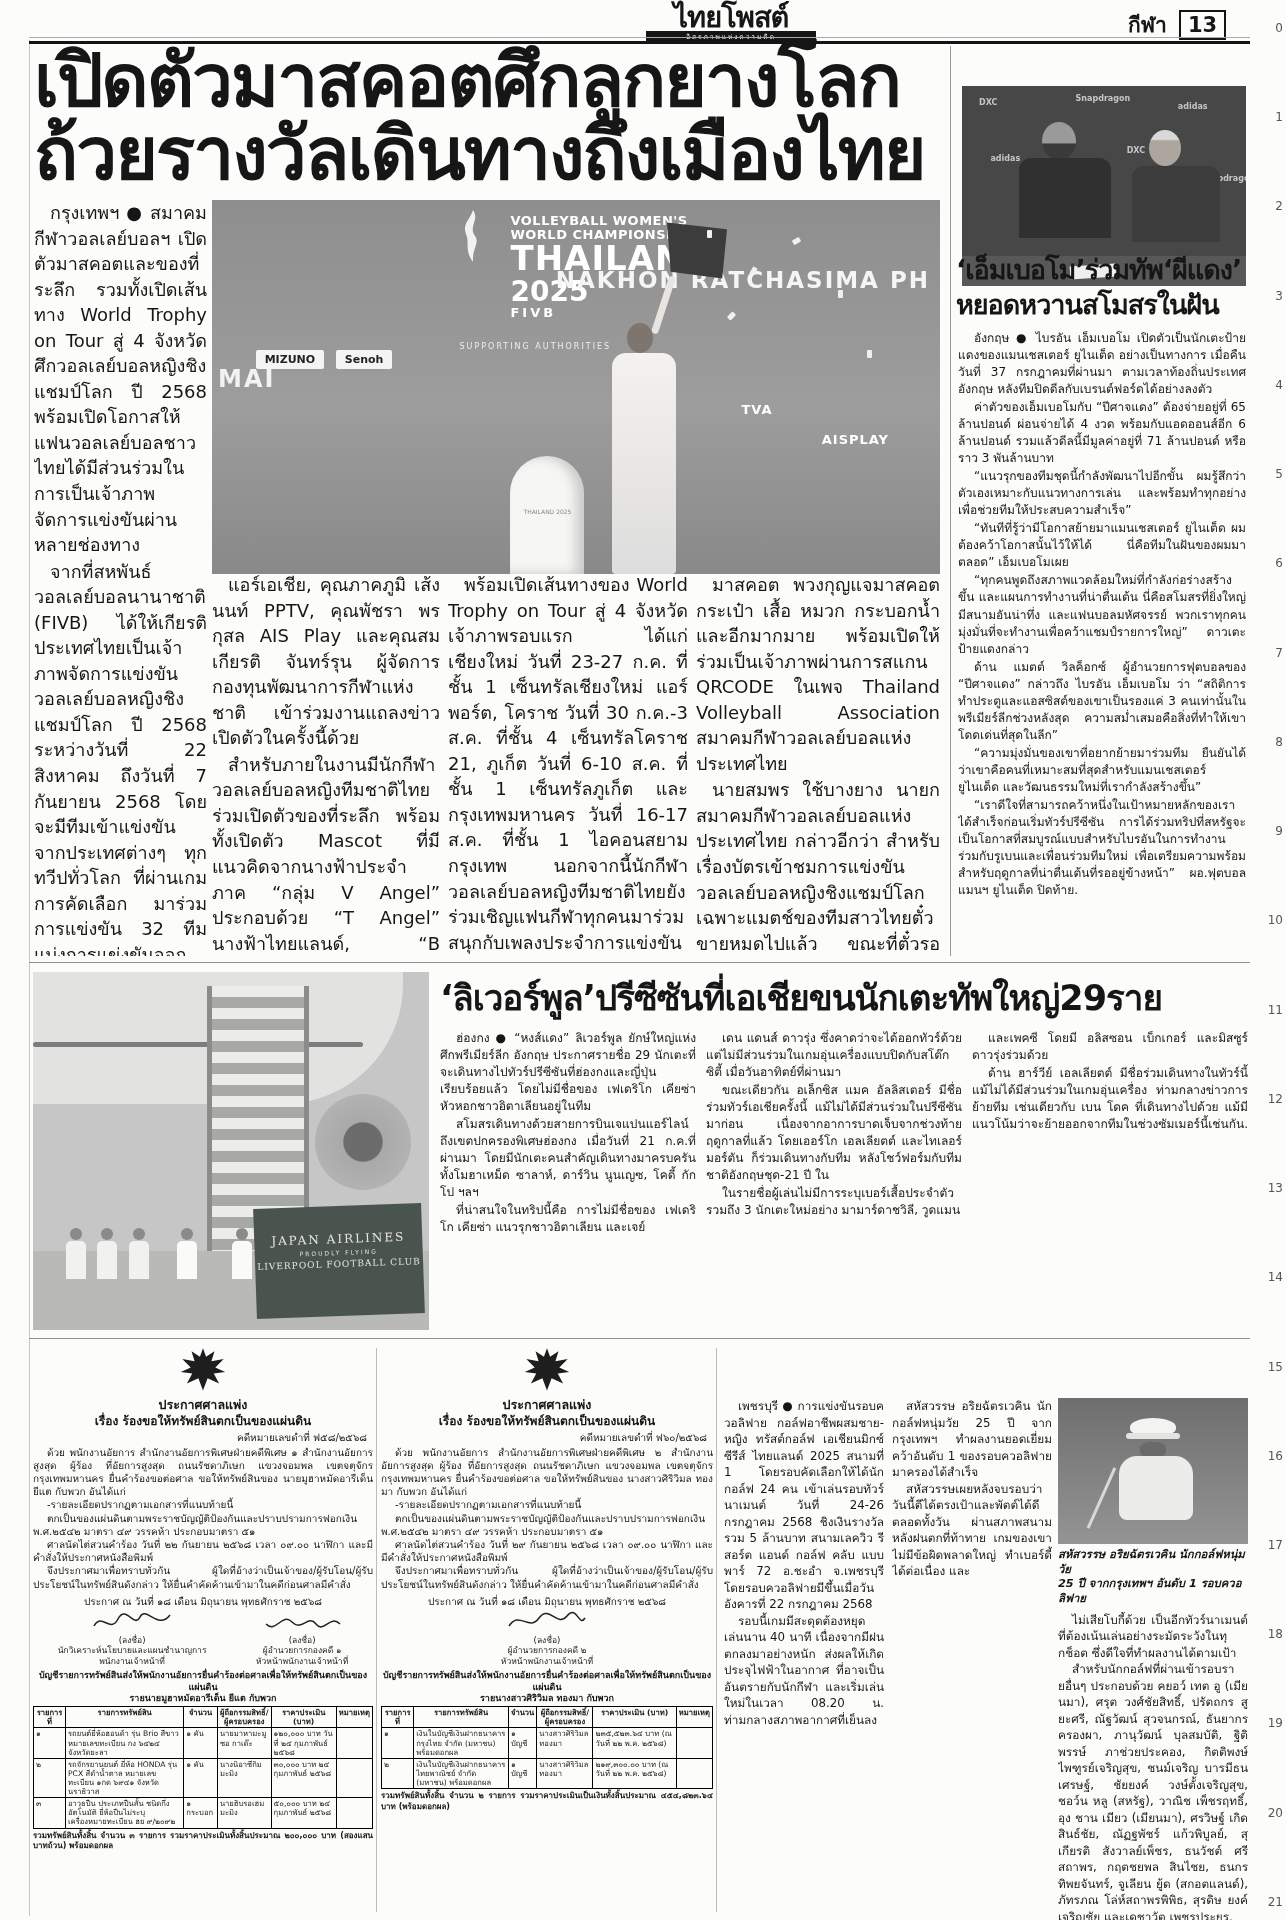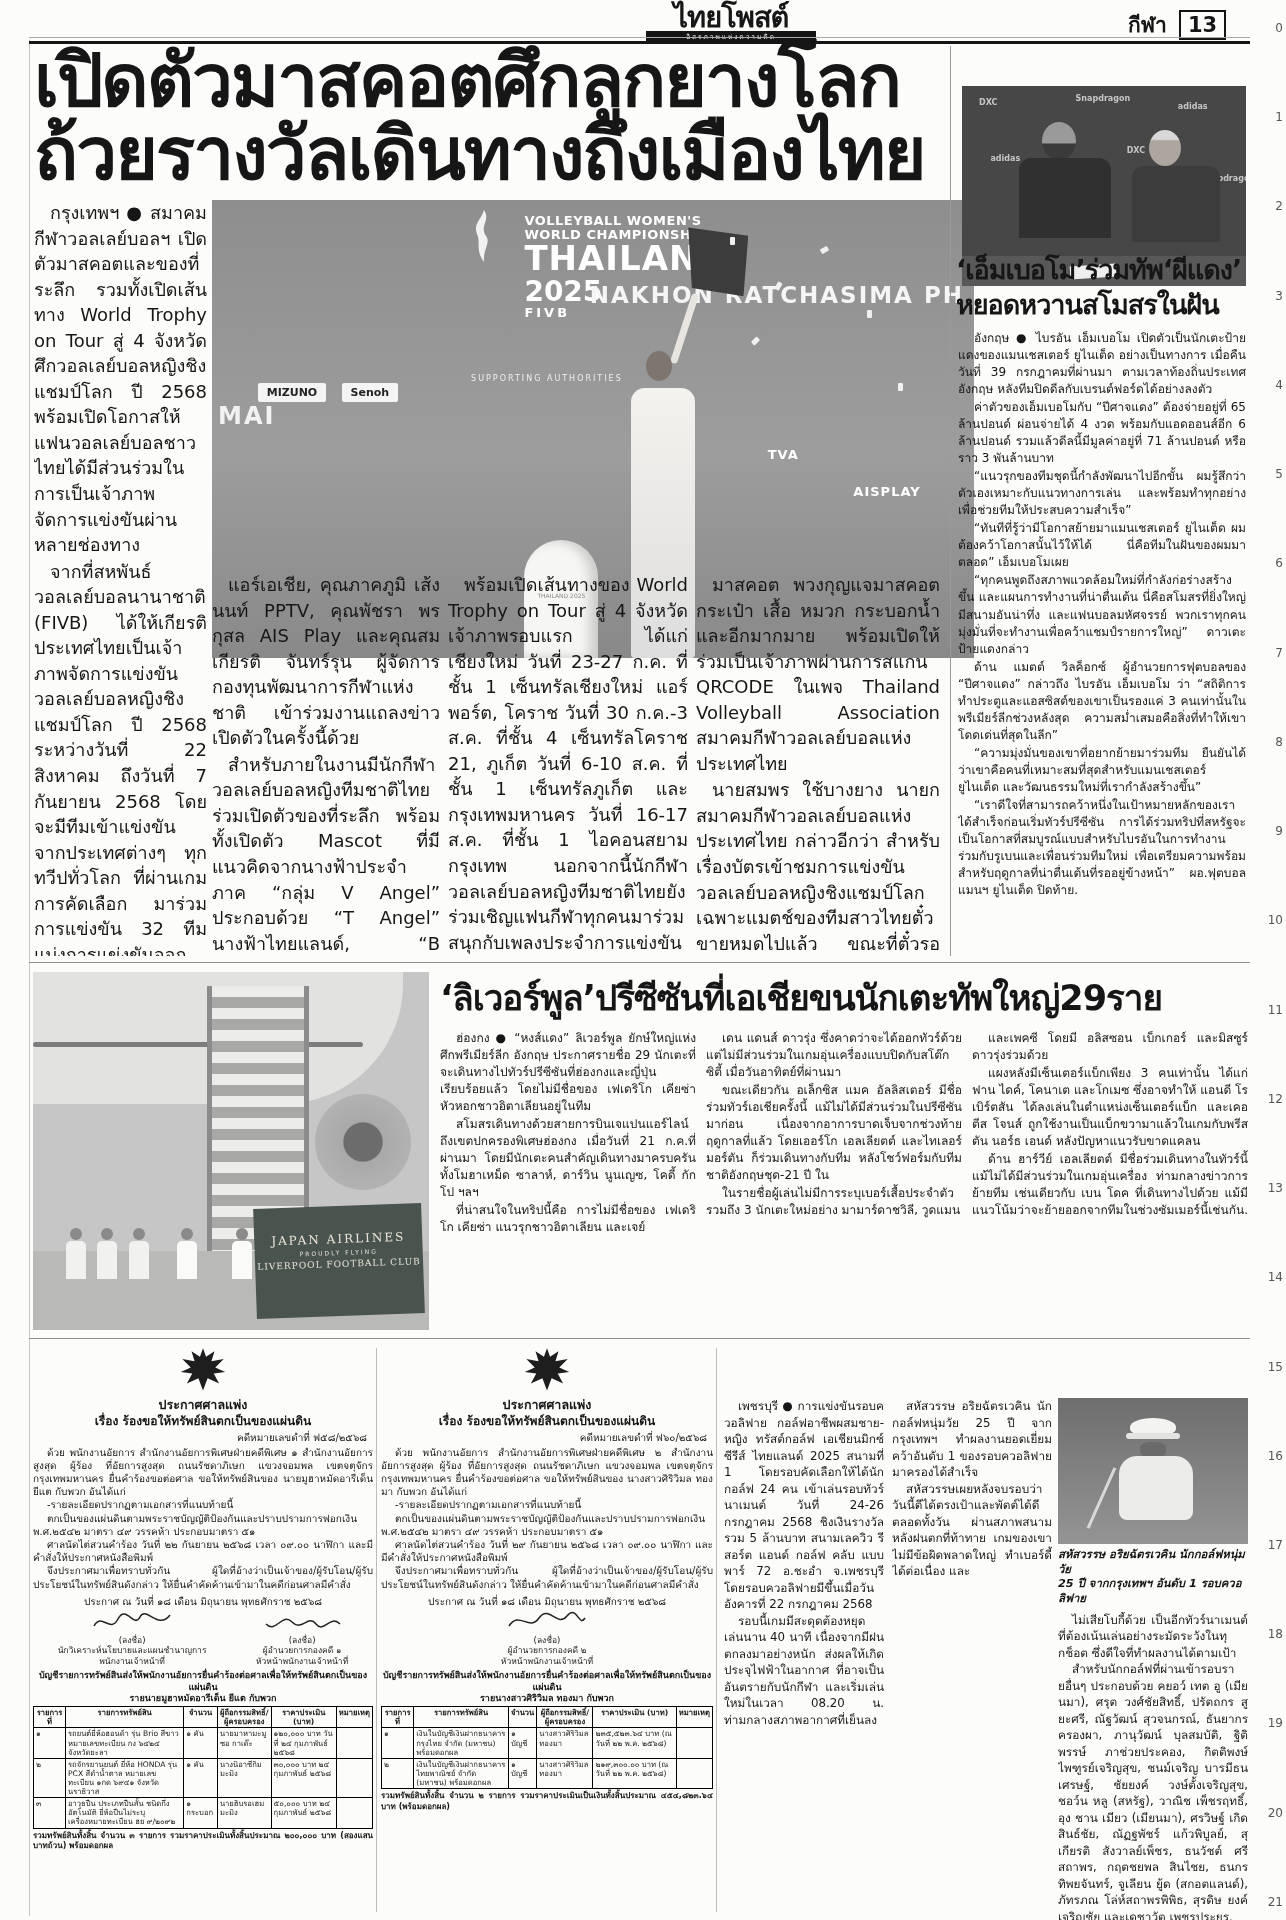--- a/index.html
+++ b/index.html
@@ -21,21 +21,21 @@
          justify-content:space-between;align-items:flex-end;width:22px;}
   .ruler span{font-size:12px;color:#555;line-height:1;}
   
   .bt{font-size:18px;line-height:1.42;text-align:justify;overflow:hidden;}
   .bt p{margin:0 0 1px 0;text-indent:16px;}
   .smallbt{font-size:12px;}
   
   .vb-headline{left:34px;top:44px;width:908px;font-weight:900;font-size:73px;
                line-height:1.0;letter-spacing:-2px;}
   .vb-col1{left:34px;top:200px;width:173px;height:756px;}
-  .vb-photo{left:212px;top:200px;width:728px;height:458px;background:linear-gradient(180deg,#8e8e8e,#9d9d9d 55%,#898989);overflow:hidden;padding-left:34px;}
+  .vb-photo{left:212px;top:200px;width:728px;height:374px;background:linear-gradient(180deg,#8e8e8e,#9d9d9d 55%,#898989);overflow:hidden;}
   .vb-col2{left:212px;top:572px;width:228px;height:384px;}
   .vb-col3{left:448px;top:572px;width:240px;height:384px;}
   .vb-col4{left:696px;top:572px;width:244px;height:384px;}
   .vdivider-main{left:950px;top:46px;width:1px;height:910px;background:#9a9a9a;}
   
   .vb-event{position:absolute;left:41%;top:14px;color:#fff;font-weight:bold;line-height:1.05;}
   .vb-event .l1{font-size:13px;letter-spacing:.5px;}
   .vb-event .name{font-size:34px;font-weight:900;letter-spacing:1px;}
   .vb-event .year{font-size:28px;font-weight:900;}
   .vb-event .fed{font-size:13px;letter-spacing:3px;}
@@ -240,21 +240,21 @@
     <div class="man-head" style="left:66%;top:22%;width:32px;height:36px;background:linear-gradient(180deg,#d8d8d8 26%,#ada69e 30%);"></div>
     <div class="man-torso" style="left:60%;top:40%;width:88px;height:76px;background:#3c3c3c;"></div>
     <div class="mb-table"></div>
     <div class="mb-paper"></div>
   </div>
   <div class="abs mb-headline">
     <div>‘เอ็มเบอโม’ร่วมทัพ‘ผีแดง’</div>
     <div>หยอดหวานสโมสรในฝัน</div>
   </div>
   <div class="abs mb-body bt smallbt">
-      <p>อังกฤษ ● ไบรอัน เอ็มเบอโม เปิดตัวเป็นนักเตะป้ายแดงของแมนเชสเตอร์ ยูไนเต็ด อย่างเป็นทางการ เมื่อคืนวันที่ 39 กรกฎาคมที่ผ่านมา ตามเวลาท้องถิ่นประเทศอังกฤษ หลังทีมปิดดีลกับเบรนต์ฟอร์ดได้อย่างลงตัว</p>
+      <p>อังกฤษ ● ไบรอัน เอ็มเบอโม เปิดตัวเป็นนักเตะป้ายแดงของแมนเชสเตอร์ ยูไนเต็ด อย่างเป็นทางการ เมื่อคืนวันที่ 37 กรกฎาคมที่ผ่านมา ตามเวลาท้องถิ่นประเทศอังกฤษ หลังทีมปิดดีลกับเบรนต์ฟอร์ดได้อย่างลงตัว</p>
       <p>ค่าตัวของเอ็มเบอโมกับ “ปีศาจแดง” ต้องจ่ายอยู่ที่ 65 ล้านปอนด์ ผ่อนจ่ายได้ 4 งวด พร้อมกับแอดออนส์อีก 6 ล้านปอนด์ รวมแล้วดีลนี้มีมูลค่าอยู่ที่ 71 ล้านปอนด์ หรือราว 3 พันล้านบาท</p>
       <p>“แนวรุกของทีมชุดนี้กำลังพัฒนาไปอีกขั้น ผมรู้สึกว่าตัวเองเหมาะกับแนวทางการเล่น และพร้อมทำทุกอย่างเพื่อช่วยทีมให้ประสบความสำเร็จ”</p>
       <p>“ทันทีที่รู้ว่ามีโอกาสย้ายมาแมนเชสเตอร์ ยูไนเต็ด ผมต้องคว้าโอกาสนั้นไว้ให้ได้ นี่คือทีมในฝันของผมมาตลอด” เอ็มเบอโมเผย</p>
       <p>“ทุกคนพูดถึงสภาพแวดล้อมใหม่ที่กำลังก่อร่างสร้างขึ้น และแผนการทำงานที่น่าตื่นเต้น นี่คือสโมสรที่ยิ่งใหญ่ มีสนามอันน่าทึ่ง และแฟนบอลมหัศจรรย์ พวกเราทุกคนมุ่งมั่นที่จะทำงานเพื่อคว้าแชมป์รายการใหญ่” ดาวเตะป้ายแดงกล่าว</p>
       <p>ด้าน แมตต์ วิลค็อกซ์ ผู้อำนวยการฟุตบอลของ “ปีศาจแดง” กล่าวถึง ไบรอัน เอ็มเบอโม ว่า “สถิติการทำประตูและแอสซิสต์ของเขาเป็นรองแค่ 3 คนเท่านั้นในพรีเมียร์ลีกช่วงหลังสุด ความสม่ำเสมอคือสิ่งที่ทำให้เขาโดดเด่นที่สุดในลีก”</p>
       <p>“ความมุ่งมั่นของเขาที่อยากย้ายมาร่วมทีม ยืนยันได้ว่าเขาคือคนที่เหมาะสมที่สุดสำหรับแมนเชสเตอร์ ยูไนเต็ด และวัฒนธรรมใหม่ที่เรากำลังสร้างขึ้น”</p>
       <p>“เราดีใจที่สามารถคว้าหนึ่งในเป้าหมายหลักของเราได้สำเร็จก่อนเริ่มทัวร์ปรีซีซัน การได้ร่วมทริปที่สหรัฐจะเป็นโอกาสที่สมบูรณ์แบบสำหรับไบรอันในการทำงานร่วมกับรูเบนและเพื่อนร่วมทีมใหม่ เพื่อเตรียมความพร้อมสำหรับฤดูกาลที่น่าตื่นเต้นที่รออยู่ข้างหน้า” ผอ.ฟุตบอลแมนฯ ยูไนเต็ด ปิดท้าย.</p>
     </div>
 
   <div class="abs hdivider1"></div>
@@ -305,21 +305,20 @@
       <p>สโมสรเดินทางด้วยสายการบินเจแปนแอร์ไลน์ ถึงเขตปกครองพิเศษฮ่องกง เมื่อวันที่ 21 ก.ค.ที่ผ่านมา โดยมีนักเตะคนสำคัญเดินทางมาครบครัน ทั้งโมฮาเหม็ด ซาลาห์, ดาร์วิน นูนเญซ, โคดี้ กักโป ฯลฯ</p>
       <p>ที่น่าสนใจในทริปนี้คือ การไม่มีชื่อของ เฟเดริโก เคียซ่า แนวรุกชาวอิตาเลียน และเจย์</p>
     </div>
   <div class="abs lv-col2 bt smallbt">
       <p>เดน แดนส์ ดาวรุ่ง ซึ่งคาดว่าจะได้ออกทัวร์ด้วย แต่ไม่มีส่วนร่วมในเกมอุ่นเครื่องแบบปิดกับสโต๊ก ซิตี้ เมื่อวันอาทิตย์ที่ผ่านมา</p>
       <p>ขณะเดียวกัน อเล็กซิส แมค อัลลิสเตอร์ มีชื่อร่วมทัวร์เอเชียครั้งนี้ แม้ไม่ได้มีส่วนร่วมในปรีซีซันมาก่อน เนื่องจากอาการบาดเจ็บจากช่วงท้ายฤดูกาลที่แล้ว โดยเออร์โก เอลเลียตต์ และไทเลอร์ มอร์ตัน ก็ร่วมเดินทางกับทีม หลังโชว์ฟอร์มกับทีมชาติอังกฤษชุด-21 ปี ใน</p>
       <p>ในรายชื่อผู้เล่นไม่มีการระบุเบอร์เสื้อประจำตัว รวมถึง 3 นักเตะใหม่อย่าง มามาร์ดาชวิลี, วูดแมน</p>
     </div>
   <div class="abs lv-col3 bt smallbt">
       <p>และเพคซี โดยมี อลิสซอน เบ็กเกอร์ และมิสซูร์ ดาวรุ่งร่วมด้วย</p>
-      <p>แผงหลังมีเซ็นเตอร์แบ็กเพียง 3 คนเท่านั้น ได้แก่ ฟาน ไดค์, โคนาเต และโกเมซ ซึ่งอาจทำให้ แอนดี โรเบิร์ตสัน ได้ลงเล่นในตำแหน่งเซ็นเตอร์แบ็ก และเคอตีส โจนส์ ถูกใช้งานเป็นแบ็กขวามาแล้วในเกมกับพรีสตัน นอร์ธ เอนด์ หลังปัญหาแนวรับขาดแคลน</p>
       <p>ด้าน ฮาร์วีย์ เอลเลียตต์ มีชื่อร่วมเดินทางในทัวร์นี้ แม้ไม่ได้มีส่วนร่วมในเกมอุ่นเครื่อง ท่ามกลางข่าวการย้ายทีม เช่นเดียวกับ เบน โดค ที่เดินทางไปด้วย แม้มีแนวโน้มว่าจะย้ายออกจากทีมในช่วงซัมเมอร์นี้เช่นกัน.</p>
     </div>
 
   <div class="abs hdivider2"></div>
   <div class="abs vdiv-b1"></div>
   <div class="abs vdiv-b2"></div>
 
   <div class="abs notice notice1">
     <div class="emblem">
       <svg width="46" height="46" viewBox="0 0 60 60">

